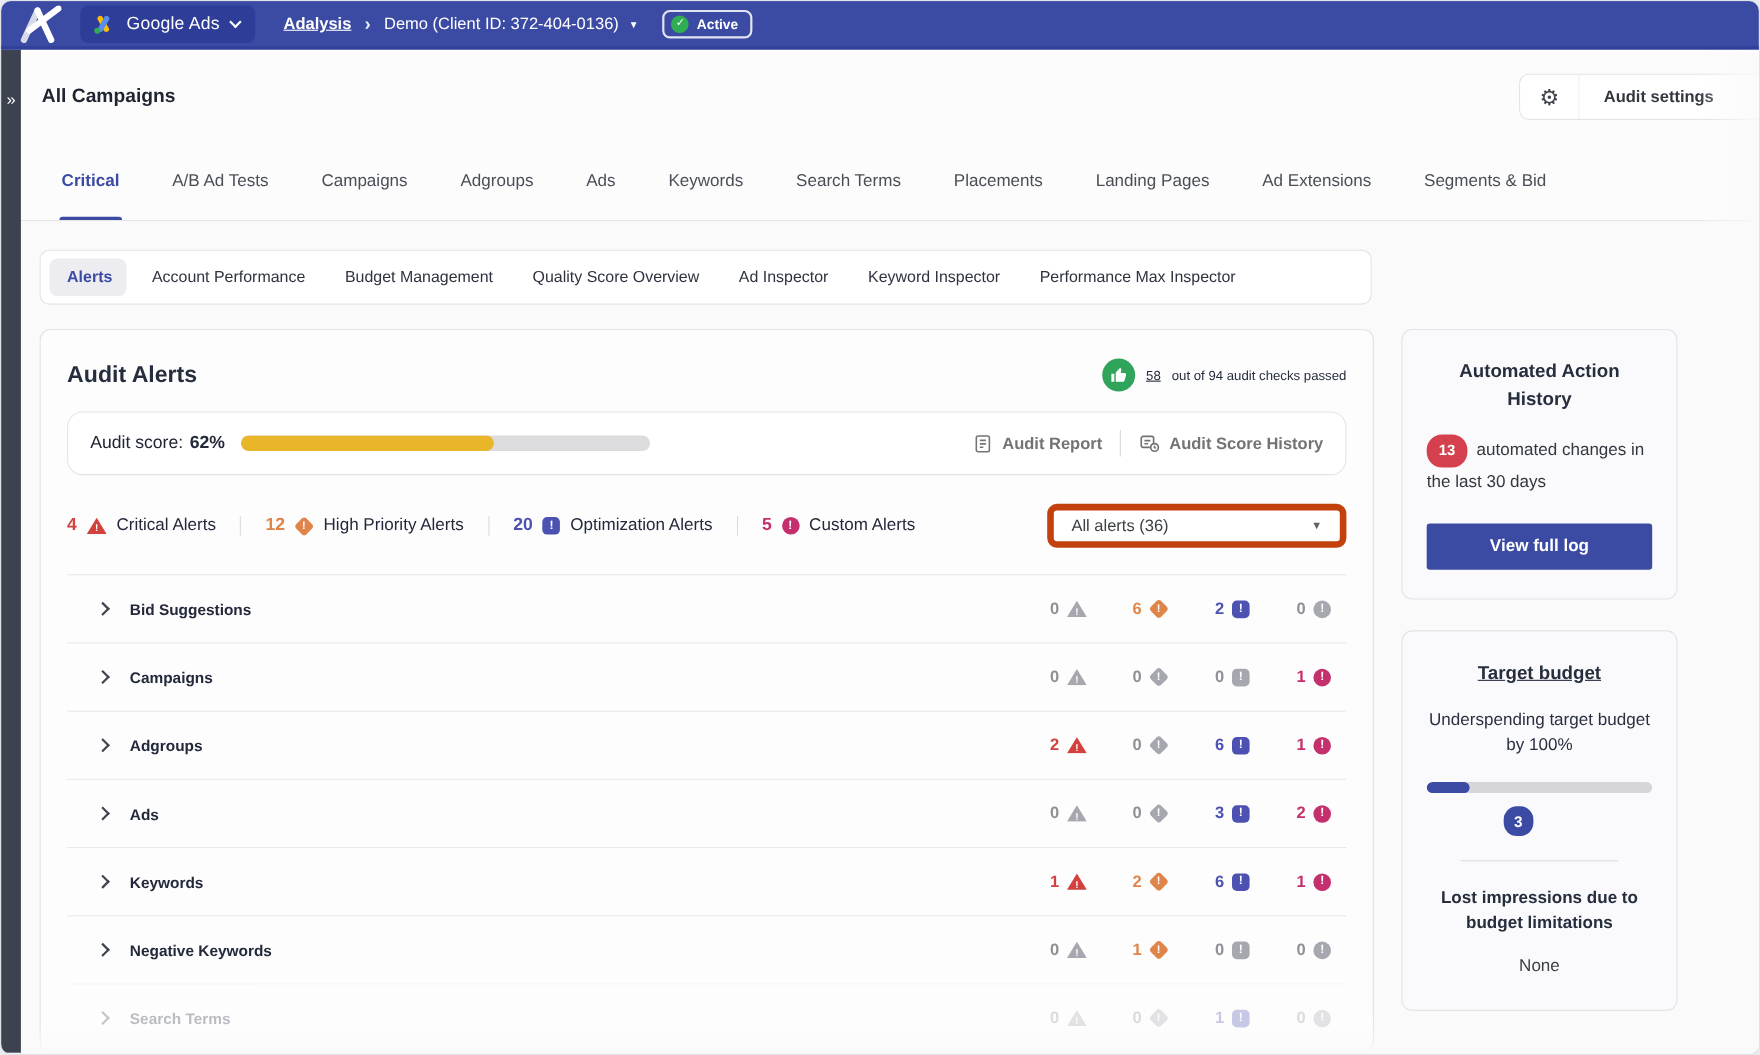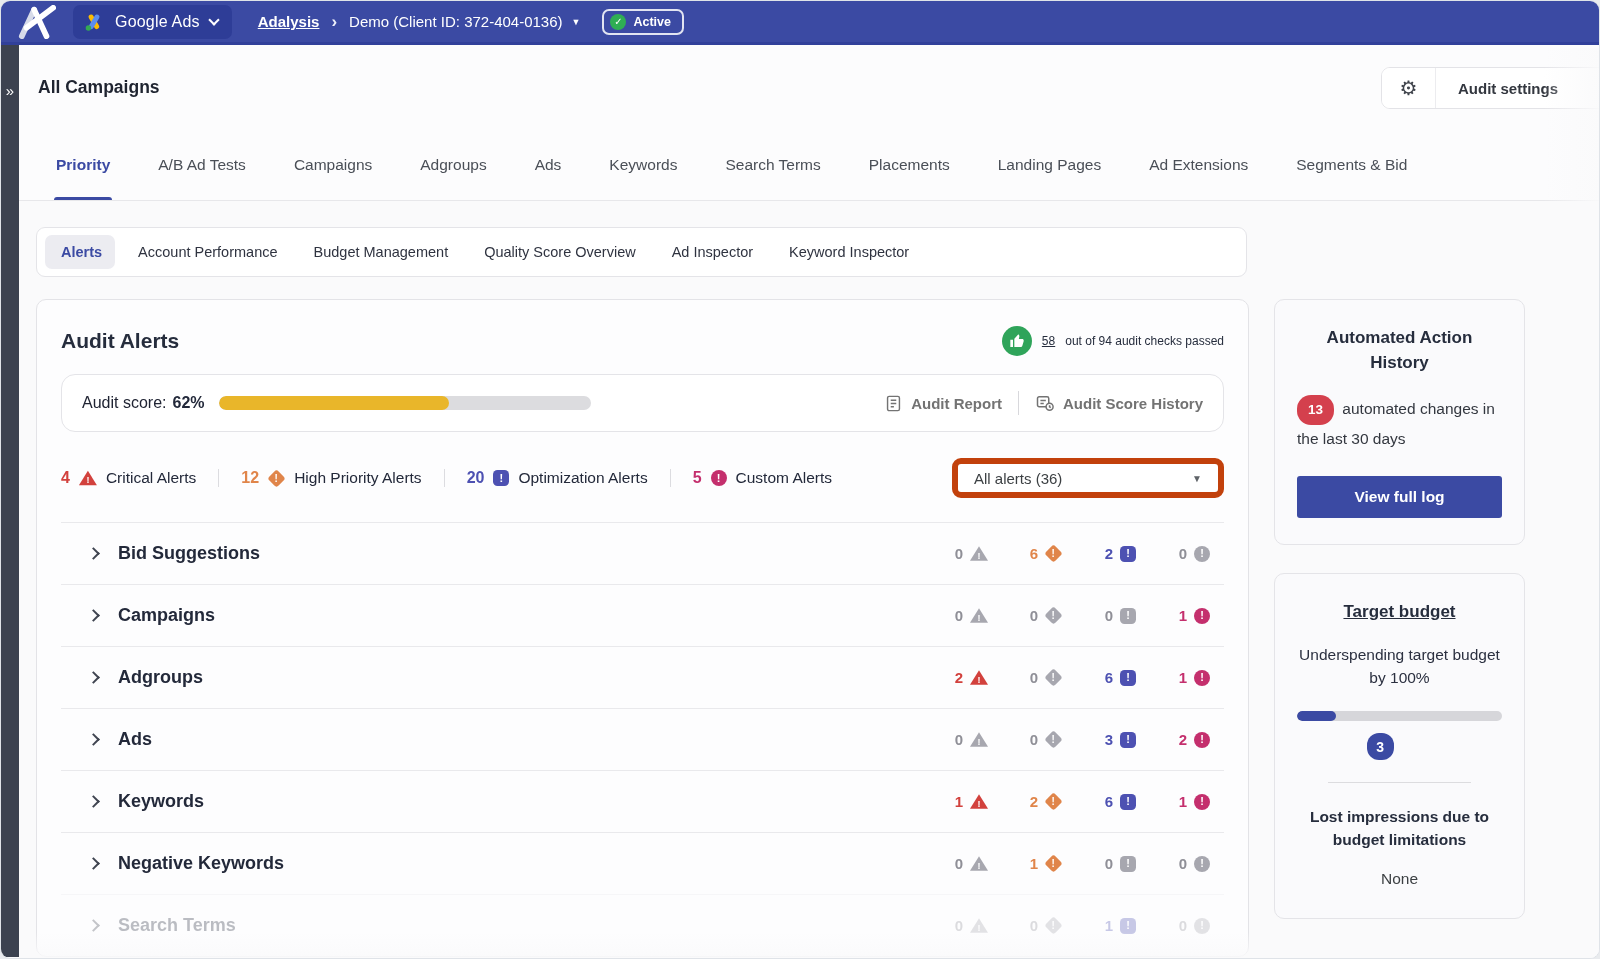--- a/index.html
+++ b/index.html
@@ -94,21 +94,21 @@
                display:flex; align-items:center; padding:0 16px; font-size:15px; color:#3c4043;
                background:#fff; cursor:pointer; }
   .dd-caret { margin-left:auto; font-size:10px; color:#5f6368; }
 
   .rows { margin-top:24px; }
   .arow { height:62px; border-top:1px solid #e9e9ec; display:flex; align-items:center;
           padding:0 14px 0 28px; cursor:pointer; background:transparent; }
   .arow.faded { opacity:.3; }
   .chev-right { width:9px; height:9px; border-top:2.2px solid #3f4450; border-right:2.2px solid #3f4450;
                 transform:rotate(45deg); margin-right:20px; flex:none; }
-  .arow-label { font-size:18px; font-weight:700; color:#23293a; }
+  .arow-label { font-size:14px; font-weight:700; color:#23293a; }
   .counts { margin-left:auto; display:flex; }
   .count-cell { width:74px; display:flex; align-items:center; justify-content:flex-end; gap:7px; }
   .count-cell .cnt { font-size:15px; font-weight:700; }
 
   
   .alert-icon { display:flex; align-items:center; justify-content:center; flex:none; }
   .bang { color:#fff; font-weight:700; font-size:11px; line-height:1; }
   .t-critical .alert-icon { width:18px; height:16px; clip-path:polygon(50% 4%,100% 96%,0 96%); background:#d2413d; }
   .t-critical .alert-icon .bang { font-size:9px; margin-top:5px; }
   .t-critical .cnt, .sum-item.t-critical .cnt { color:#d2413d; }
@@ -198,21 +198,21 @@
         <div class="settings-group">
           <button class="gear-btn">
             <span class="gear-glyph">⚙</span>
           </button>
           <button class="audit-settings-btn">Audit settings</button>
         </div>
       </div>
 
       <div class="tabbar">
         <div class="tab active">
-            <span class="tab-label">Priority</span>
+            <span class="tab-label">Critical</span>
           </div>
           <div class="tab">
             <span class="tab-label">A/B Ad Tests</span>
           </div>
           <div class="tab">
             <span class="tab-label">Campaigns</span>
           </div>
           <div class="tab">
             <span class="tab-label">Adgroups</span>
           </div>
@@ -250,20 +250,23 @@
             <span>Budget Management</span>
           </div>
           <div class="subtab">
             <span>Quality Score Overview</span>
           </div>
           <div class="subtab">
             <span>Ad Inspector</span>
           </div>
           <div class="subtab">
             <span>Keyword Inspector</span>
+          </div>
+          <div class="subtab">
+            <span>Performance Max Inspector</span>
           </div>
       </div>
 
       <div class="main">
 
         <section class="audit-card">
           <div class="audit-head">
             <h2 class="audit-title">Audit Alerts</h2>
             <div class="checks">
               <span class="thumb-circle">

